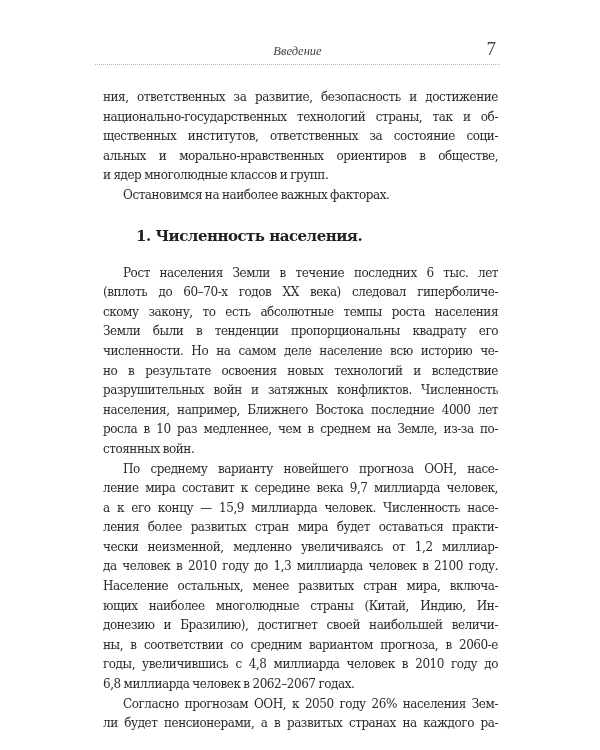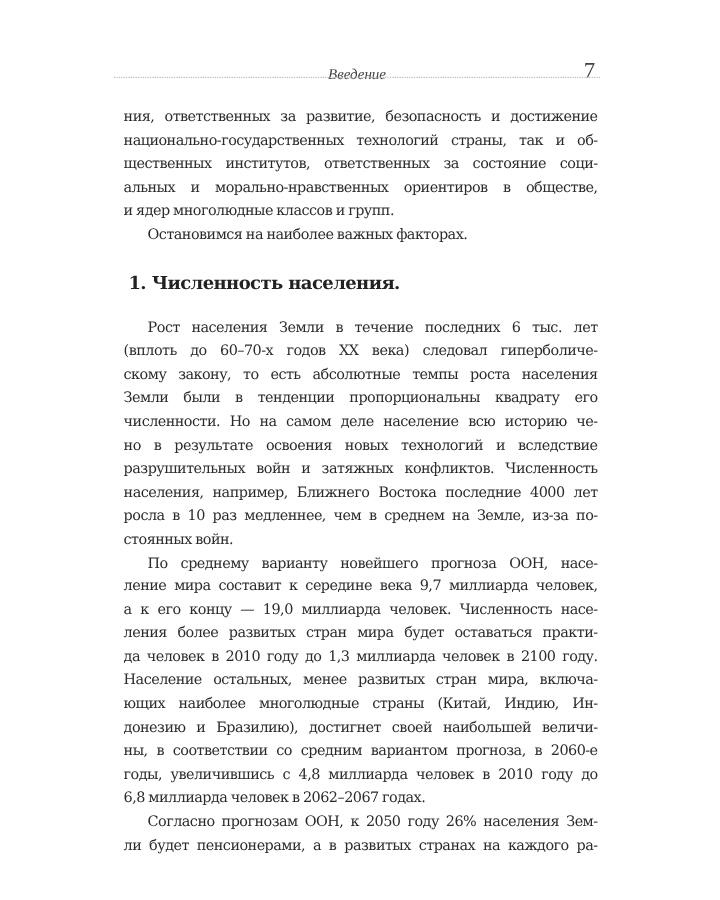--- a/index.html
+++ b/index.html
@@ -1,31 +1,31 @@
 <!DOCTYPE html>
 <html><head>
 <meta charset="utf-8">
 <style>
   html, body { margin: 0; padding: 0; background: #ffffff; }
   body { width: 600px; height: 750px; position: relative; overflow: hidden;
          font-family: "DejaVu Serif", "Liberation Serif", serif; color: #2a2a2a; }
-  .running-head { position: absolute; left: 95px; top: 36px; width: 405px; height: 28px; margin-top: 11px; }
+  .running-head { position: absolute; left: 95px; top: 36px; width: 405px; height: 28px; }
   .running-title { position: absolute; left: 0; right: 0; top: 8px; text-align: center;
                    font-style: italic; font-size: 12.5px; color: #444; font-family: "Liberation Serif", serif; }
   .page-number { position: absolute; right: 4px; top: 2px; font-size: 19px; color: #444;
                  font-family: "Liberation Serif", serif; }
   .head-rule { position: absolute; left: 95px; top: 64px; width: 405px; height: 0;
                border-top: 1px dotted #b8b8b8; }
   .body-text { position: absolute; left: 103px; top: 88px; width: 395px; }
   .line { display: block; white-space: nowrap; font-size: 12px; line-height: 19.6px;
           text-align: justify; text-align-last: justify; height: 19.6px; overflow: visible;
           font-family: "DejaVu Serif", serif; letter-spacing: -0.45px; word-spacing: -0.5px; }
   .line.last { text-align-last: left; }
   .line.indent { padding-left: 20px; }
-  .heading { font-weight: bold; font-size: 15px; line-height: 20px; margin: 20px 0 18px 4px;
+  .heading { font-weight: bold; font-size: 15px; line-height: 20px; margin: 20px 0 18px 33px;
              font-family: "DejaVu Serif", serif; letter-spacing: -0.5px; color: #222; }
 </style>
 </head>
 <body>
 
 <div class="running-head">
   <span class="running-title">Введение</span>
   <span class="page-number">7</span>
 </div>
 <div class="head-rule"></div>
@@ -53,22 +53,23 @@
     <span class="line">но в результате освоения новых технологий и вследствие</span>
     <span class="line">разрушительных войн и затяжных конфликтов. Численность</span>
     <span class="line">населения, например, Ближнего Востока последние 4000 лет</span>
     <span class="line">росла в 10 раз медленнее, чем в среднем на Земле, из-за по-</span>
     <span class="line last">стоянных войн.</span>
   </div>
 
   <div>
     <span class="line indent">По среднему варианту новейшего прогноза ООН, насе-</span>
     <span class="line">ление мира составит к середине века 9,7 миллиарда человек,</span>
-    <span class="line">а к его концу — 19,0 миллиарда человек. Численность насе-</span>
+    <span class="line">а к его концу — 15,9 миллиарда человек. Численность насе-</span>
     <span class="line">ления более развитых стран мира будет оставаться практи-</span>
+    <span class="line">чески неизменной, медленно увеличиваясь от 1,2 миллиар-</span>
     <span class="line">да человек в 2010 году до 1,3 миллиарда человек в 2100 году.</span>
     <span class="line">Население остальных, менее развитых стран мира, включа-</span>
     <span class="line">ющих наиболее многолюдные страны (Китай, Индию, Ин-</span>
     <span class="line">донезию и Бразилию), достигнет своей наибольшей величи-</span>
     <span class="line">ны, в соответствии со средним вариантом прогноза, в 2060-е</span>
     <span class="line">годы, увеличившись с 4,8 миллиарда человек в 2010 году до</span>
     <span class="line last">6,8 миллиарда человек в 2062–2067 годах.</span>
   </div>
 
   <div>

